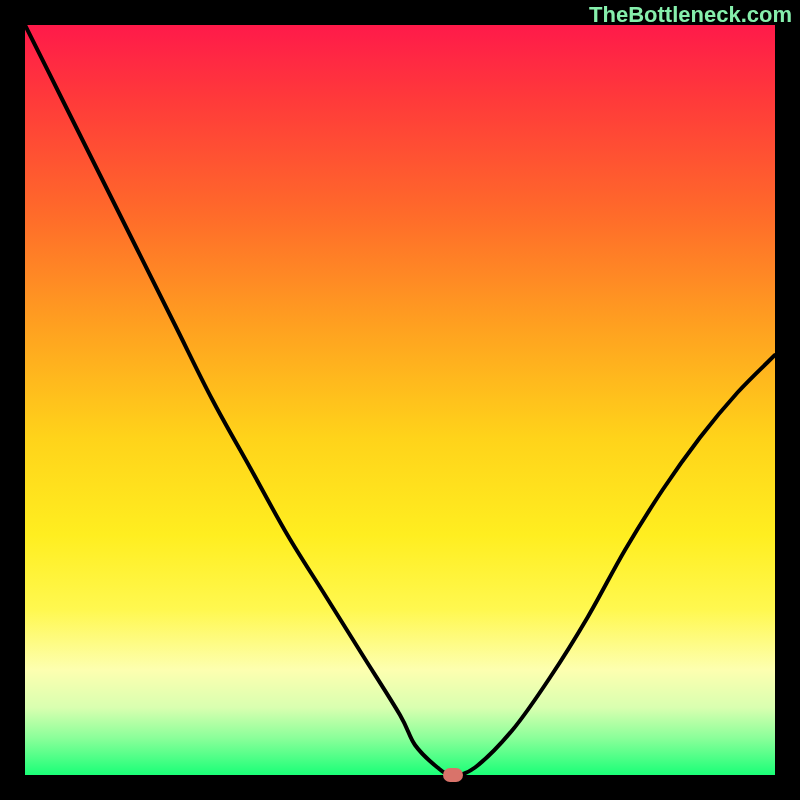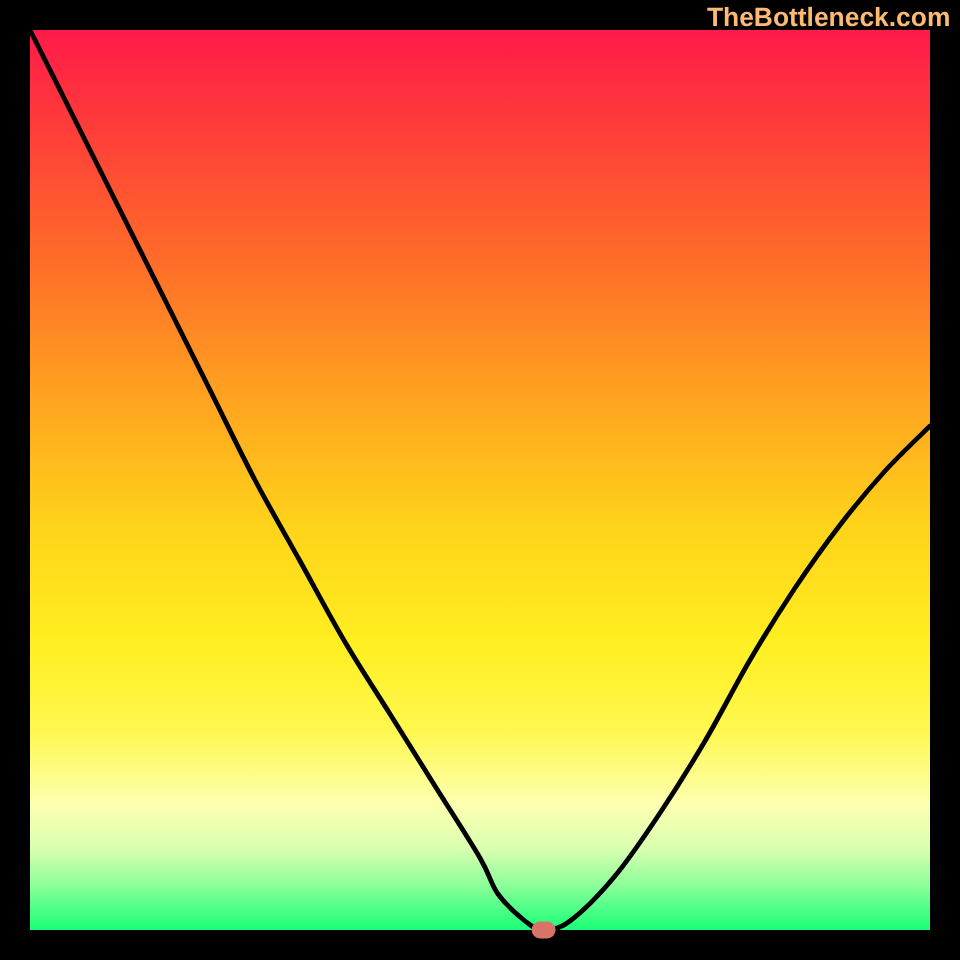--- a/index.html
+++ b/index.html
@@ -13,21 +13,21 @@
   }
   .wrapper {
     position: relative;
     width: 800px;
     height: 800px;
   }
   .watermark {
     position: absolute;
     top: 2px;
     right: 8px;
-    color: #fdba74;
+    color: #86efac;
     font-size: 22px;
     font-weight: 600;
     font-family: Arial, Helvetica, sans-serif;
     z-index: 10;
     user-select: none;
   }
   .plot-area {
     position: absolute;
     left: 25px;
     top: 25px;

